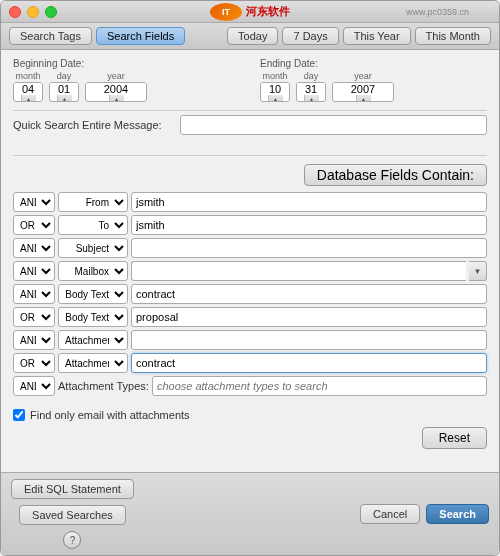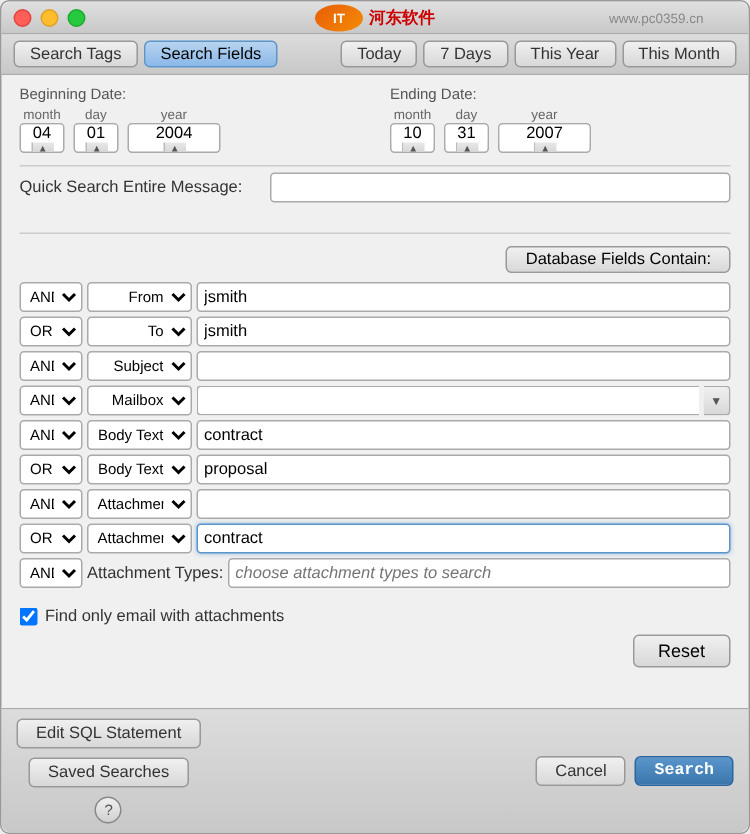--- a/index.html
+++ b/index.html
@@ -229,21 +229,21 @@
     .db-fields-label {
       text-align: right;
       margin-bottom: 6px;
     }
 
     .db-fields-btn {
       padding: 2px 12px;
       border-radius: 4px;
       border: 1px solid #999;
       background: linear-gradient(to bottom, #f0f0f0, #d8d8d8);
-      font-size: 11px;
+      font-size: 14px;
       cursor: pointer;
     }
 
     .search-row {
       display: flex;
       align-items: center;
       margin-bottom: 3px;
       gap: 3px;
     }
 
@@ -377,21 +377,20 @@
       font-size: 11px;
       cursor: pointer;
       color: #333;
     }
 
     .footer-btn.primary {
       background: linear-gradient(to bottom, #5a96cc, #3a76ac);
       border-color: #2a66a0;
       color: white;
       font-weight: bold;
-      font-family: Liberation Mono, monospace;
     }
 
     .help-btn {
       width: 18px;
       height: 18px;
       border-radius: 50%;
       border: 1px solid #888;
       background: linear-gradient(to bottom, #f0f0f0, #d0d0d0);
       font-size: 10px;
       cursor: pointer;

